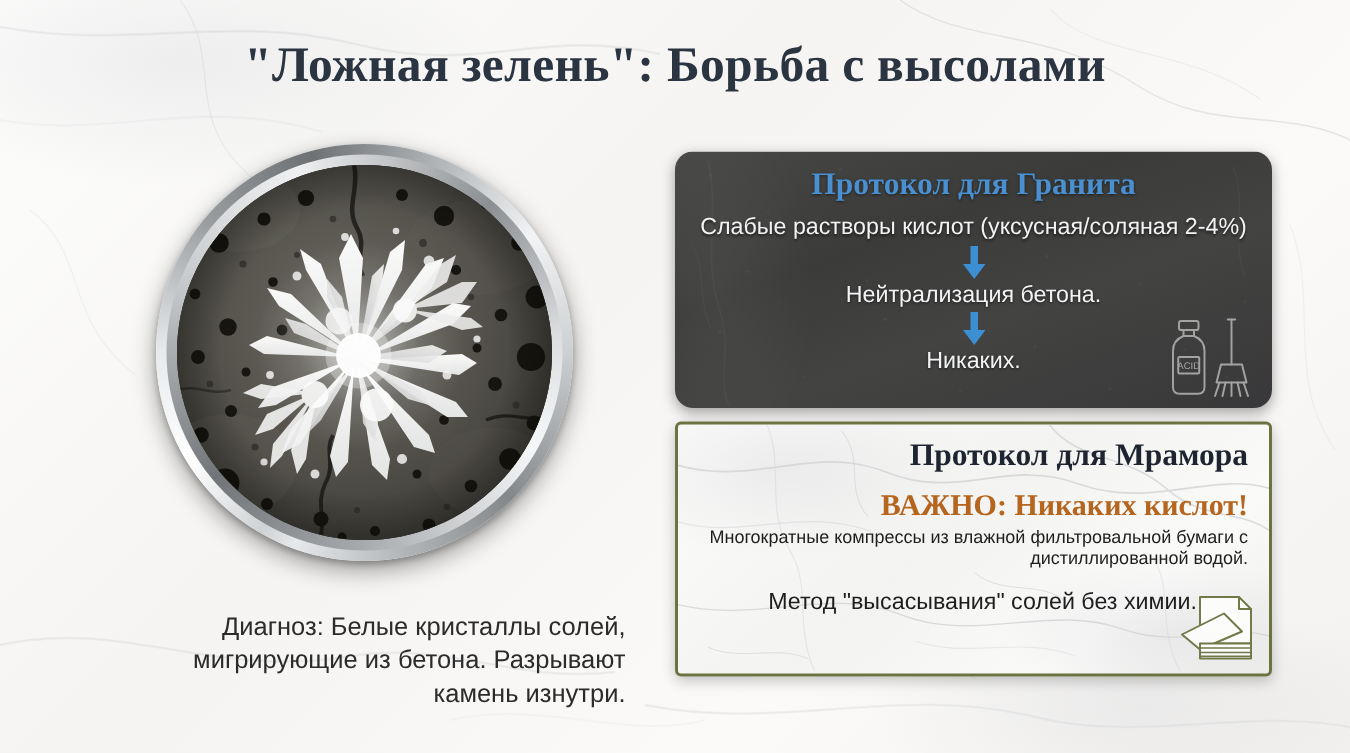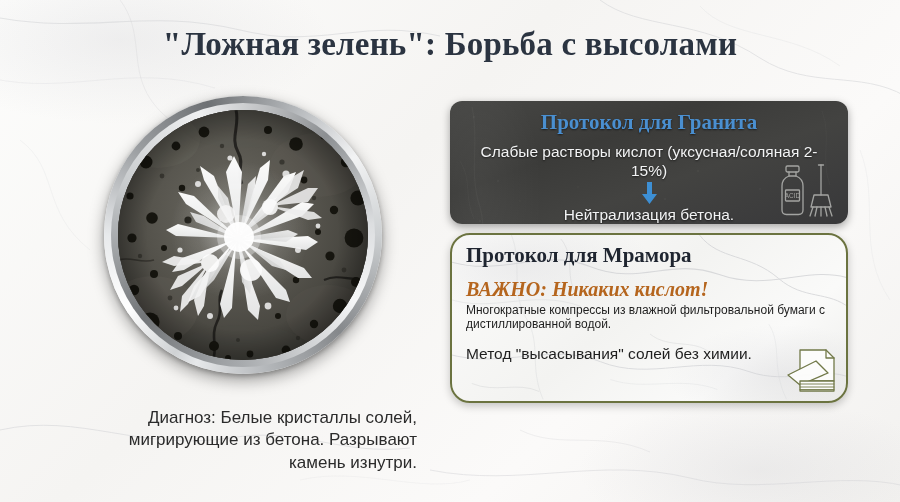--- a/index.html
+++ b/index.html
@@ -129,21 +129,21 @@
     position: absolute;
     left: 450px; top: 101px;
     width: 398px;
     z-index: 5;
   }
 
   
   #granite-panel {
     position: relative;
     width: 398px;
-    height: 123px;
+    height: 171px;
     border-radius: 12px;
     overflow: hidden;
     background:
       radial-gradient(ellipse 90px 180px at 30px 90px, rgba(255,255,255,0.05), transparent 70%),
       linear-gradient(160deg, #474745 0%, #3b3b39 35%, #434341 60%, #38383a 100%);
     box-shadow: 0 3px 9px rgba(0,0,0,0.35);
     padding: 9px 14px 10px;
     text-align: center;
   }
   #granite-speckle {
@@ -185,51 +185,50 @@
     z-index: 3;
     opacity: 0.85;
   }
 
   
   #marble-panel {
     position: relative;
     margin-top: 9px;
     width: 398px;
     height: 170px;
-    border-radius: 20px;
+    border-radius: 4px;
     border: 2.5px solid #6b7340;
     overflow: hidden;
     background:
       radial-gradient(ellipse 180px 80px at 70px 30px, rgba(205,205,210,0.30), transparent 72%),
       radial-gradient(ellipse 160px 70px at 330px 140px, rgba(200,200,206,0.28), transparent 72%),
       linear-gradient(140deg, #fcfcfb 0%, #f3f3f1 45%, #fafaf9 75%, #eeeeec 100%);
     box-shadow: 0 3px 9px rgba(0,0,0,0.22);
     padding: 8px 14px 8px;
-    text-align: left;
+    text-align: right;
   }
   #marble-veins {
     position: absolute; inset: 0;
     pointer-events: none;
   }
   #marble-content { position: relative; z-index: 2; }
 
   #marble-title {
     font-family: "Liberation Serif", serif;
     font-size: 21px;
     font-weight: bold;
     color: #1f2530;
     margin-bottom: 10px;
   }
   #marble-warning {
     font-family: "Liberation Serif", serif;
     font-size: 20px;
     font-weight: bold;
     color: #b5651d;
     margin-bottom: 2px;
-    font-style: italic;
   }
   #marble-body {
     font-size: 12px;
     line-height: 1.2;
     color: #1e1e1e;
   }
   #marble-note {
     margin-top: 13px;
     font-size: 15.5px;
     color: #1e1e1e;
@@ -475,21 +474,21 @@
         <g stroke="#8e8e8a" fill="none" opacity="0.18">
           <path d="M22,6 C30,40 18,70 30,106 C38,134 28,152 36,170" stroke-width="1.2"></path>
           <path d="M10,60 C22,78 14,96 24,118" stroke-width="0.8"></path>
           <path d="M372,10 C382,36 370,58 380,84" stroke-width="0.8"></path>
         </g>
       </svg>
 
       <div id="granite-content">
         <div id="granite-title">Протокол для Гранита</div>
 
-        <div class="granite-step">Слабые растворы кислот (уксусная/соляная 2-15%)</div>
+        <div class="granite-step">Слабые растворы кислот (уксусная/соляная 2-4%)</div>
 
         <div class="arrow-row">
           <svg class="arrow-down" viewBox="0 0 15 22">
             <polygon points="5,0 10,0 10,12 15,12 7.5,22 0,12 5,12" fill="#3d8fd4"></polygon>
           </svg>
         </div>
 
         <div class="granite-step">Нейтрализация бетона.</div>
 
         <div class="arrow-row">

